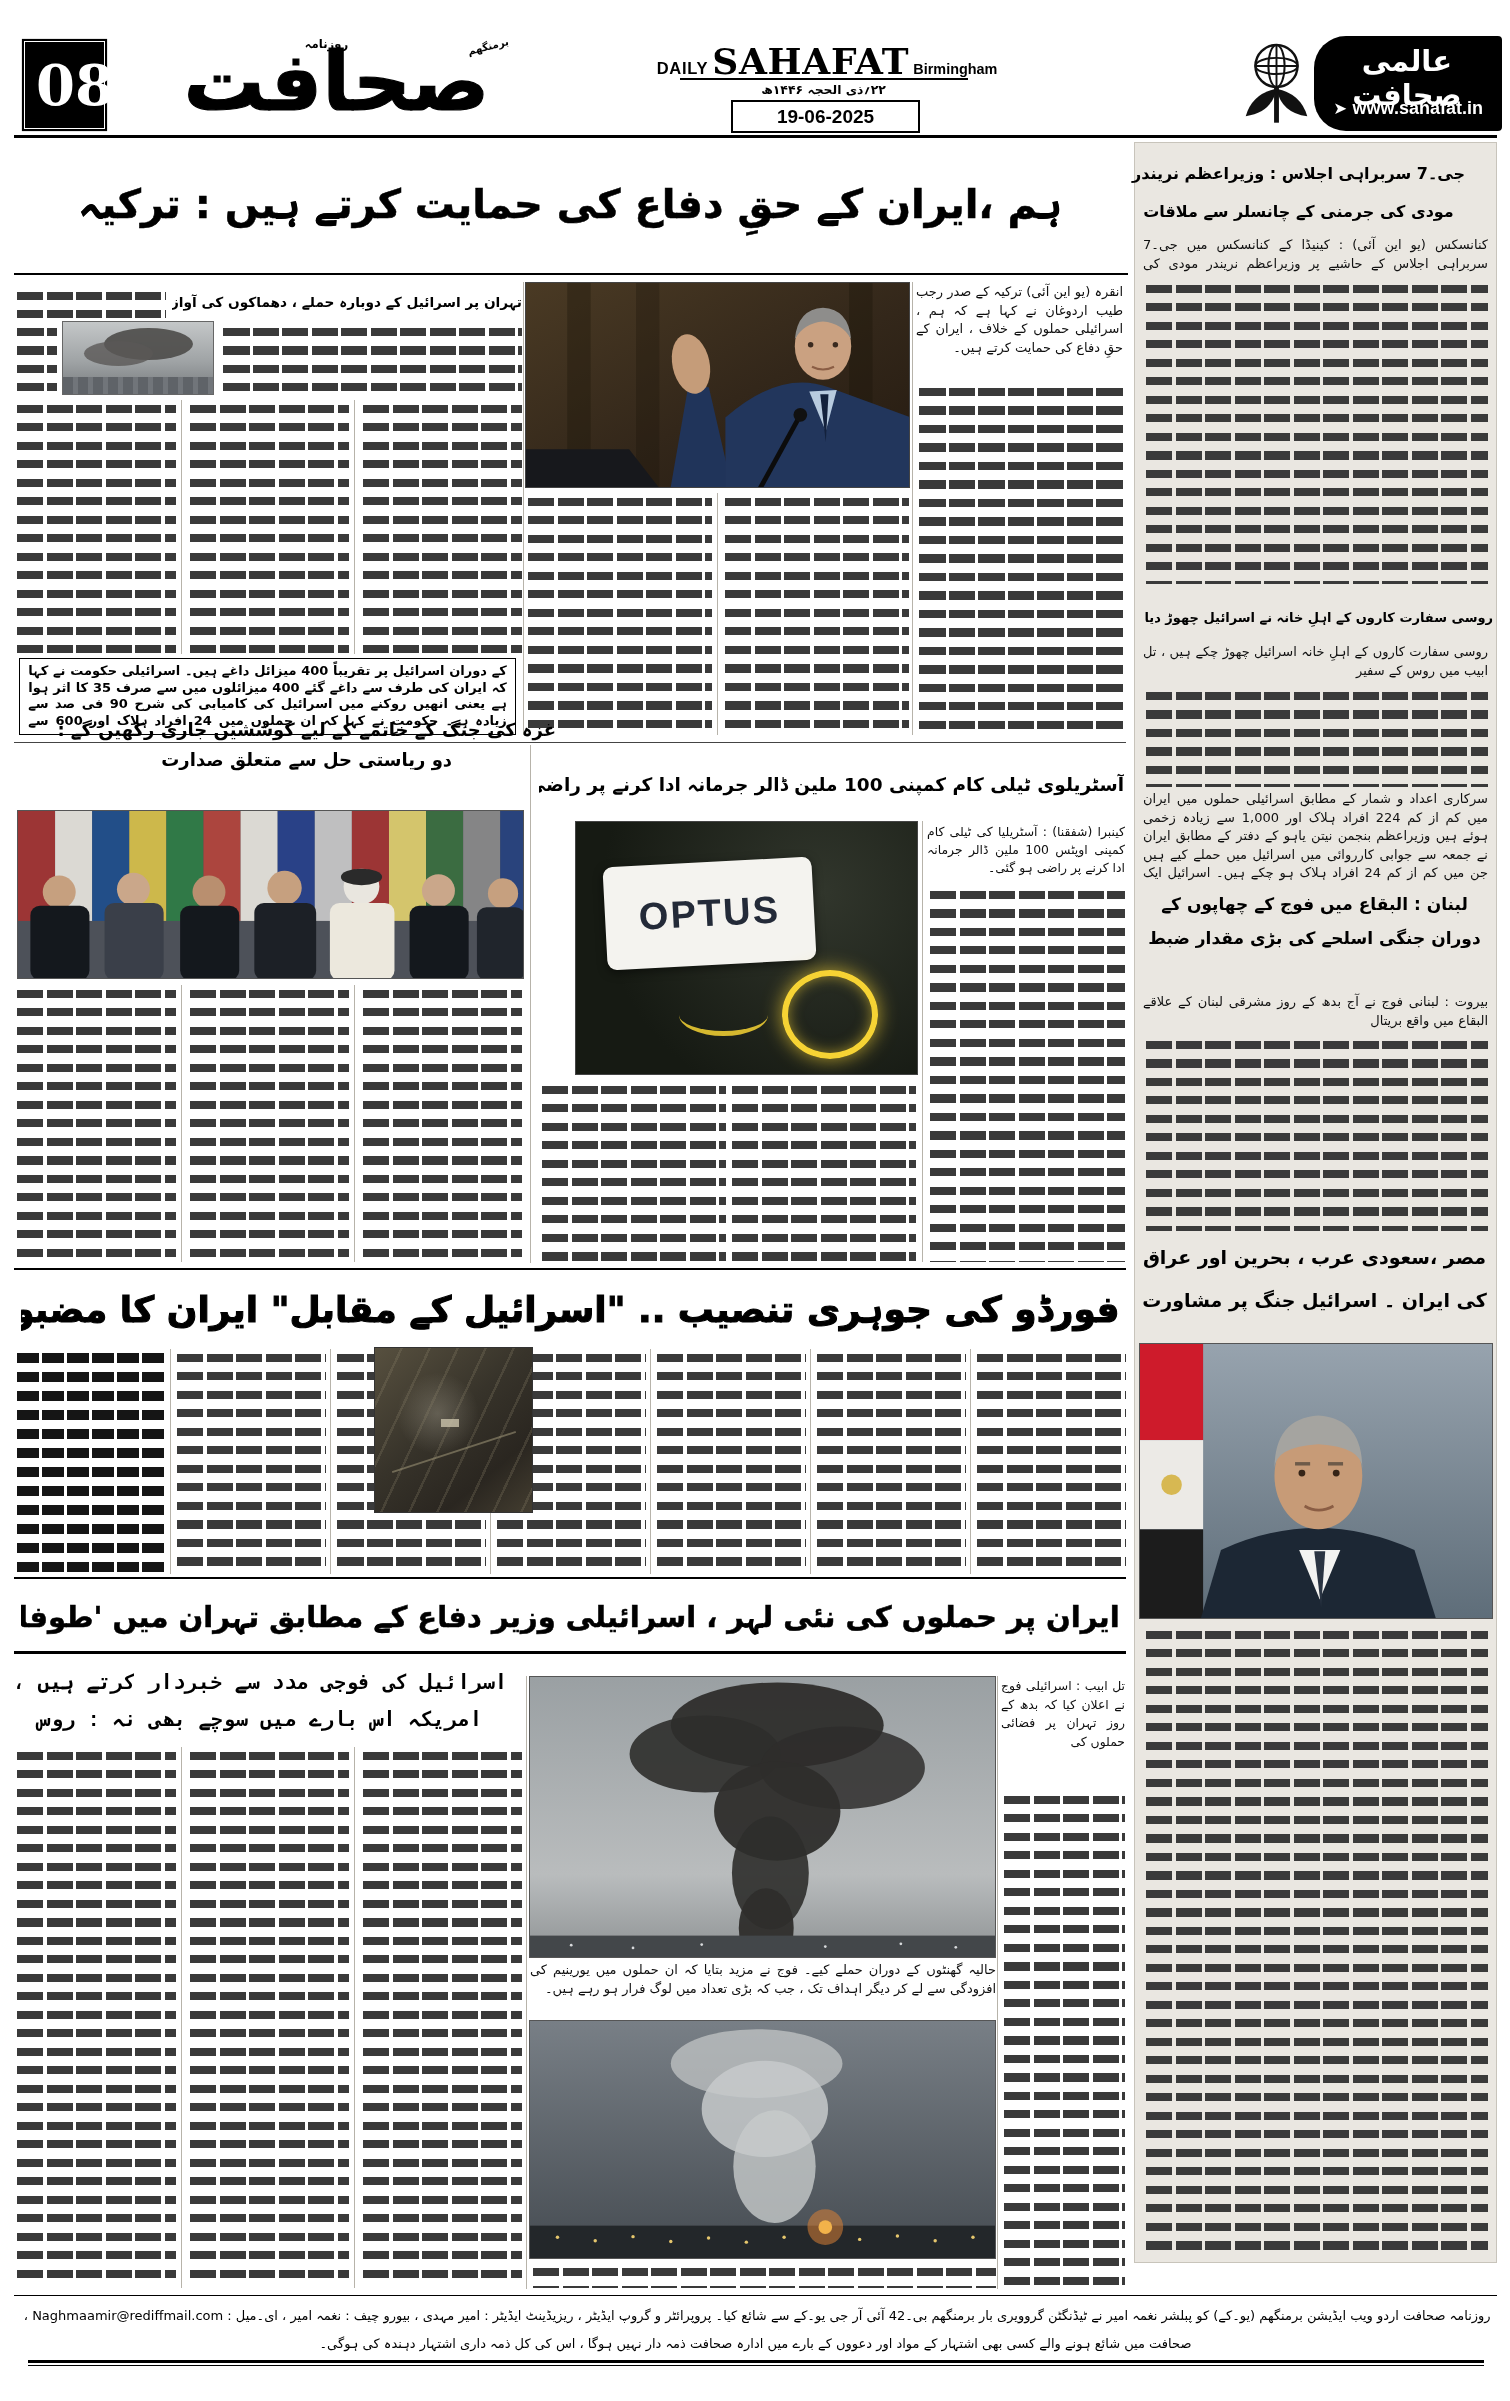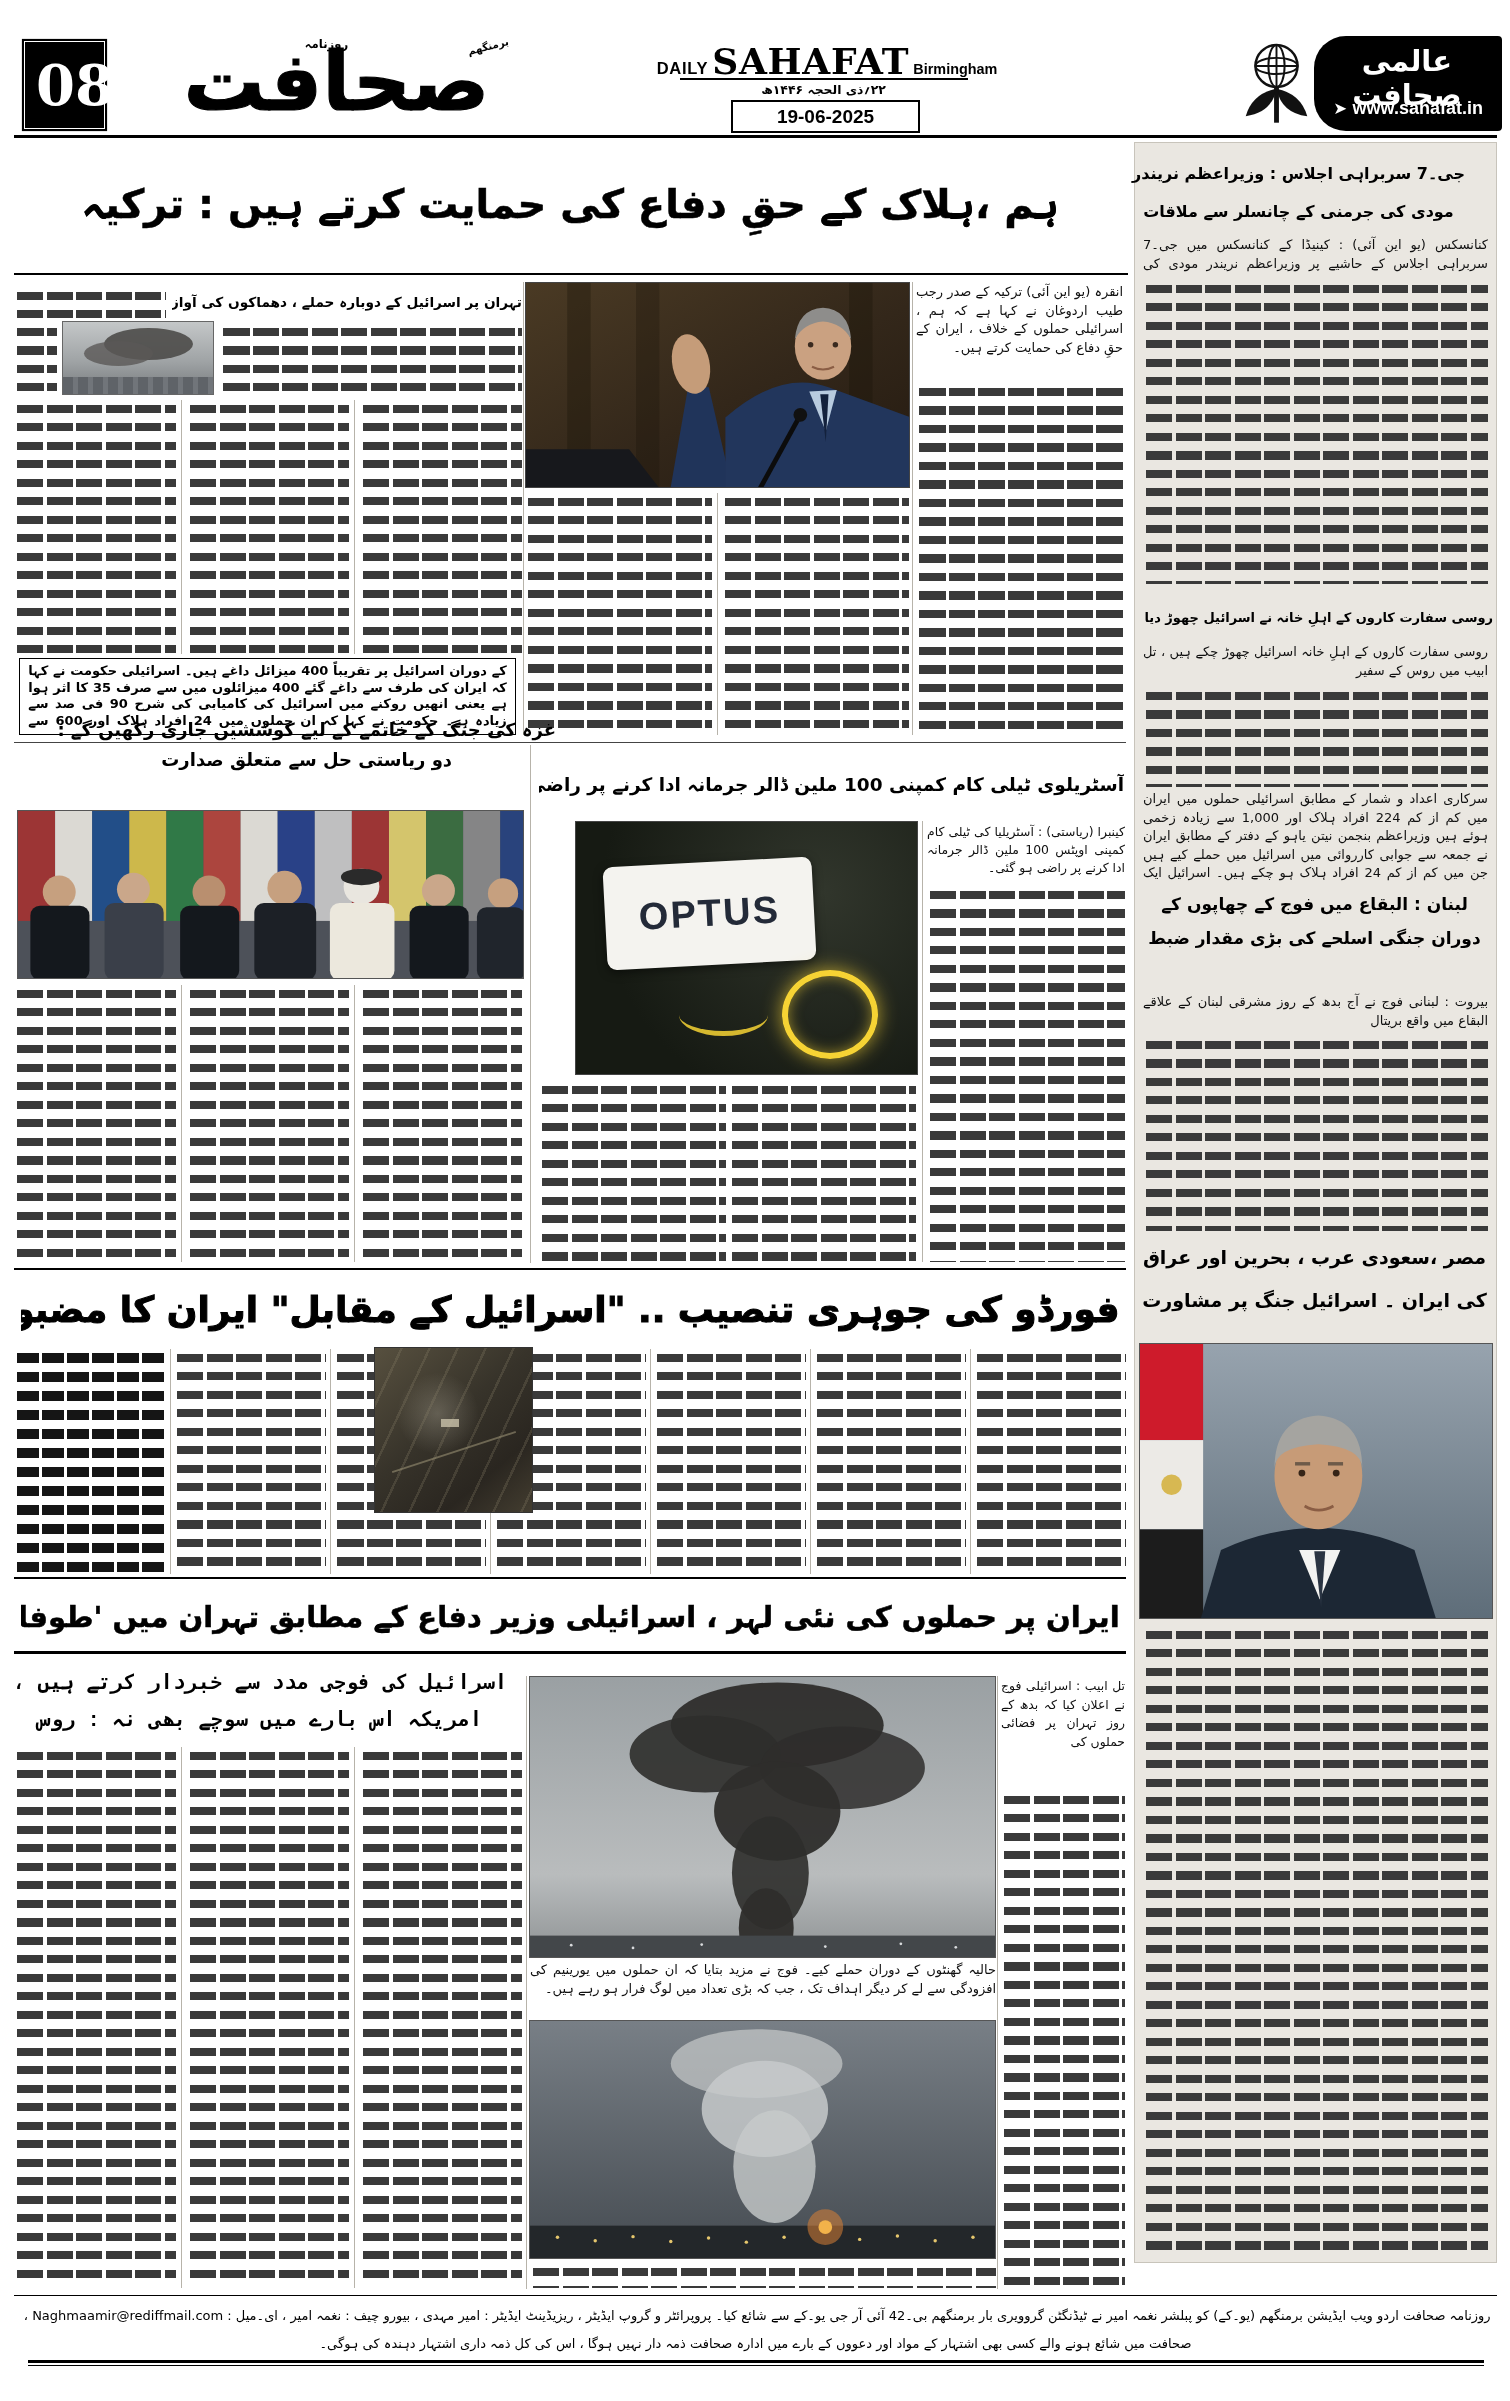--- a/index.html
+++ b/index.html
@@ -68,21 +68,21 @@
       <div class="abs u" style="left:6.9px;top:8.2px;width:172px;font-size:29px;font-weight:bold;color:#fff;text-align:center;">عالمی صحافت</div>
       <div class="abs latin" style="left:4.1px;top:62px;width:180px;display:flex;align-items:center;justify-content:center;gap:5.5px;">
         <span style="color:#fff;font-size:16.5px;">➤</span>
         <span style="color:#fff;font-size:18px;font-weight:bold;">www.sahafat.in</span>
       </div>
     </div>
   </div>
 
   <div class="abs rule" style="left:13.7px;top:135px;width:1483px;height:3.4px;"></div>
 
-  <div class="abs u hl stroke1 nowrap" style="left:20.6px;top:144px;width:1099px;height:120px;font-size:40px;line-height:120px;">ہم ،ہلاک کے حقِ دفاع کی حمایت کرتے ہیں : ترکیہ</div>
+  <div class="abs u hl stroke1 nowrap" style="left:20.6px;top:144px;width:1099px;height:120px;font-size:40px;line-height:120px;">ہم ،ایران کے حقِ دفاع کی حمایت کرتے ہیں : ترکیہ</div>
   <div class="abs rule" style="left:13.7px;top:273px;width:1114px;height:2.1px;"></div>
 
   <div class="abs" style="left:1134px;top:142px;width:363px;height:2121px;background:#eae7e1;border:0.7px solid #c8c4bb;box-sizing:border-box;"></div>
 
   <div class="abs u hl" style="left:1126px;top:155px;width:345px;height:77px;font-size:16px;line-height:38px;">جی۔7 سربراہی اجلاس : وزیراعظم نریندر مودی کی جرمنی کے چانسلر سے ملاقات</div>
   <div class="abs u body-u" style="left:1143px;top:236px;width:345px;height:40px;overflow:hidden;">کنانسکس (یو این آئی) : کینیڈا کے کنانسکس میں جی۔7 سربراہی اجلاس کے حاشیے پر وزیراعظم نریندر مودی کی جرمنی کے چانسلر سے ملاقات ہوئی۔</div>
   <div class="abs tf gray" style="left:1143px;top:280px;width:345px;height:304px;"></div>
 
   <div class="abs u hl nowrap" style="left:1139px;top:599px;width:354px;height:38px;font-size:13px;line-height:38px;">روسی سفارت کاروں کے اہلِ خانہ نے اسرائیل چھوڑ دیا : سفیر</div>
   <div class="abs u body-u" style="left:1143px;top:643px;width:345px;height:38px;overflow:hidden;">روسی سفارت کاروں کے اہلِ خانہ اسرائیل چھوڑ چکے ہیں ، تل ابیب میں روس کے سفیر</div>
@@ -237,21 +237,21 @@
               background:radial-gradient(circle at 72% 28%,#31362c,#161a13 72%);">
     <div class="abs" style="left:29px;top:40px;width:209px;height:103px;background:#f4f3ef;border-radius:9.6px;transform:rotate(-3deg);
                 display:flex;align-items:center;justify-content:center;box-shadow:0 2.7px 9.6px rgba(0,0,0,.5);">
       <span class="latin" style="font-size:38px;font-weight:bold;color:#232a38;letter-spacing:2.1px;">OPTUS</span>
     </div>
     <div class="abs" style="left:206px;top:148px;width:84px;height:77px;border:6.9px solid #f6d334;border-radius:50%;
                 box-shadow:0 0 19px rgba(246,211,52,.7), inset 0 0 13.7px rgba(246,211,52,.55);"></div>
     <div class="abs" style="left:103px;top:172px;width:89px;height:37px;border-bottom:5.5px solid #f6d334;border-radius:0 0 60% 60%;opacity:.85;"></div>
   </div>
 
-  <div class="abs u body-u" style="left:927px;top:823px;width:198px;height:59px;overflow:hidden;font-size:12.4px;line-height:18px;">کینبرا (ریاستی) : آسٹریلیا کی ٹیلی کام کمپنی اوپٹس 100 ملین ڈالر جرمانہ ادا کرنے پر راضی ہو گئی۔</div>
+  <div class="abs u body-u" style="left:927px;top:823px;width:198px;height:59px;overflow:hidden;font-size:12.4px;line-height:18px;">کینبرا (شفقنا) : آسٹریلیا کی ٹیلی کام کمپنی اوپٹس 100 ملین ڈالر جرمانہ ادا کرنے پر راضی ہو گئی۔</div>
   <div class="abs tf" style="left:927px;top:886px;width:198px;height:376px;"></div>
   <div class="abs tf" style="left:539px;top:1081px;width:187px;height:181px;"></div>
   <div class="abs tf" style="left:729px;top:1081px;width:187px;height:181px;"></div>
   <div class="abs vsep" style="left:922px;top:821px;height:441px;"></div>
 
   <div class="abs rule" style="left:13.7px;top:1268px;width:1112px;height:2.1px;"></div>
   <div class="abs u hl stroke2 nowrap" style="left:20.6px;top:1275px;width:1099px;height:69px;font-size:36px;line-height:69px;">فورڈو کی جوہری تنصیب .. "اسرائیل کے مقابل" ایران کا مضبوط قلعہ</div>
 
   <div class="abs tf bold" style="left:13.7px;top:1349px;width:152px;height:225px;"></div>
   <div class="abs tf" style="left:174px;top:1349px;width:152px;height:225px;"></div>

